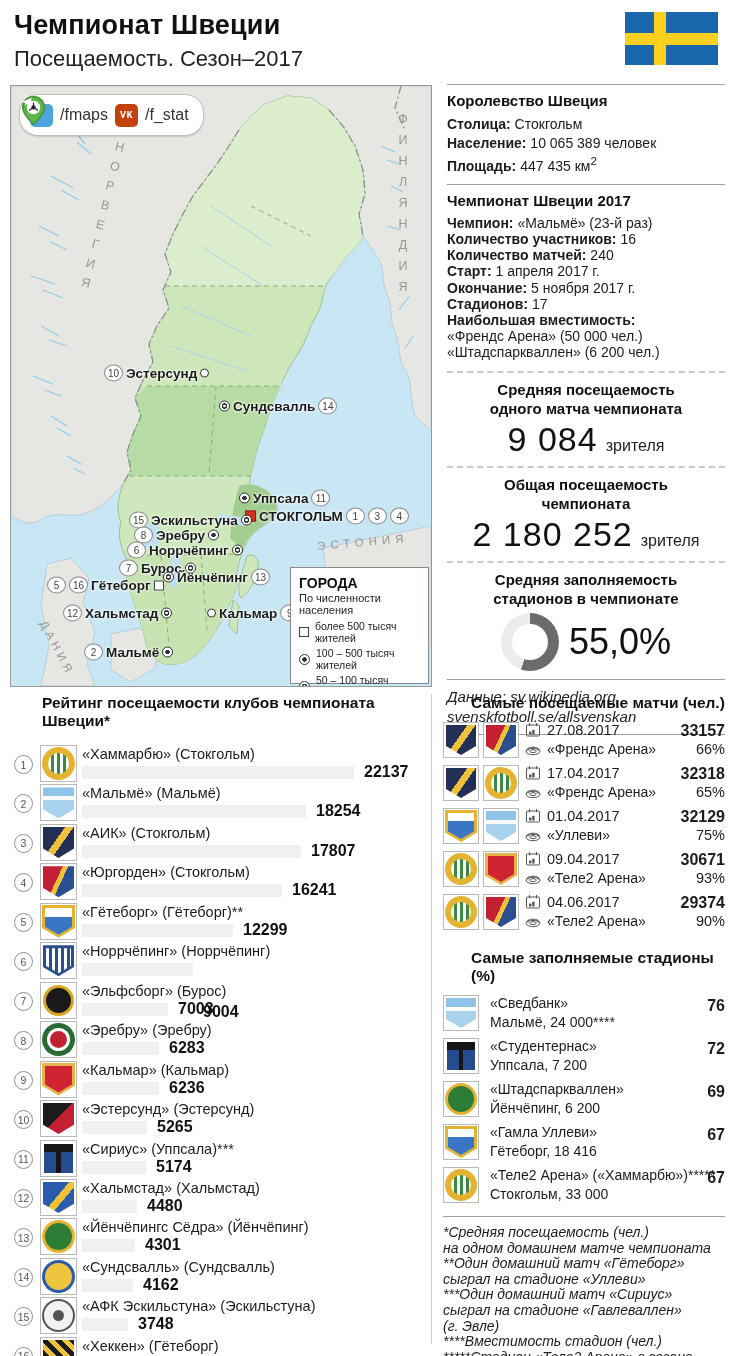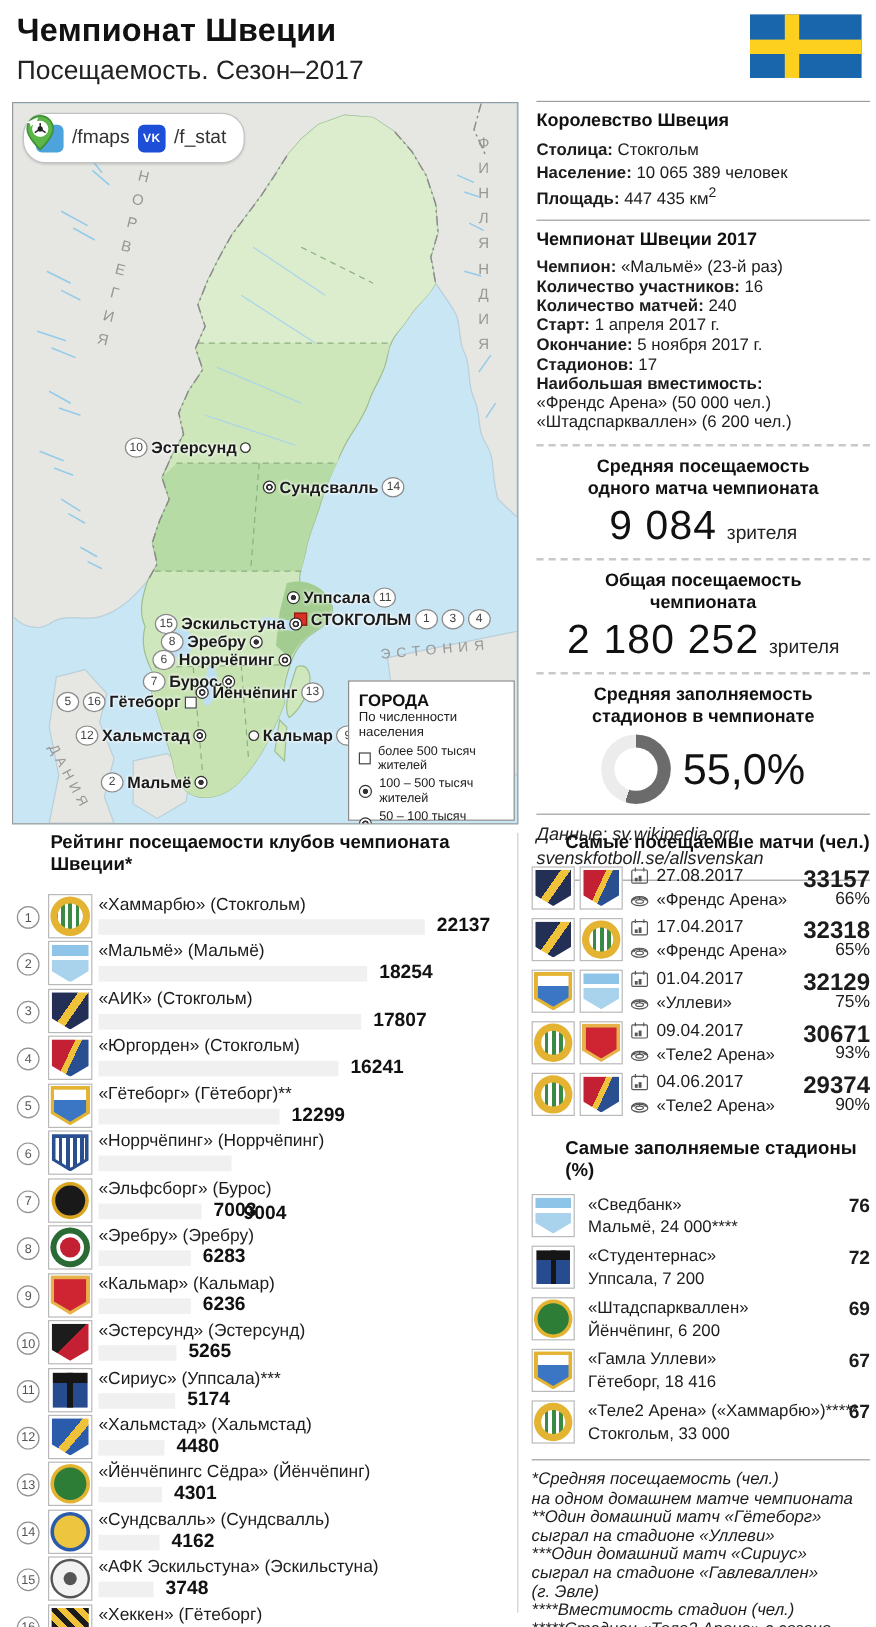--- a/index.html
+++ b/index.html
@@ -69,21 +69,21 @@
   .rrow .bar{position:absolute;left:68px;top:21px;height:13px;background:#f0f0f0;}
   .rrow .val{position:absolute;top:18px;font-size:16px;font-weight:bold;color:#111;white-space:nowrap;}
   
   .mrows{margin-top:8px;}
   .mrow{position:relative;height:43px;}
   .mrow .crest-box{position:absolute;top:2px;width:36px;height:36px;}
   .mrow .c1{left:0;} .mrow .c2{left:40px;}
   .mrow .line{position:absolute;left:82px;display:flex;align-items:center;gap:6px;white-space:nowrap;}
   .mrow .l1{top:2px;font-size:14.5px;}
   .mrow .l2{top:21px;font-size:14px;}
-  .mrow .att{position:absolute;right:0;top:2px;font-size:20px;font-weight:bold;}
+  .mrow .att{position:absolute;right:0;top:2px;font-size:16px;font-weight:bold;}
   .mrow .fill{position:absolute;right:0;top:21px;font-size:14.5px;}
   .ico{width:16px;height:16px;flex:0 0 auto;}
   
   .srows{margin-top:8px;}
   .srow{position:relative;height:43px;}
   .srow .crest-box{position:absolute;left:0;top:2px;width:36px;height:36px;}
   .srow .n1{position:absolute;left:47px;top:2px;font-size:14px;white-space:nowrap;}
   .srow .n2{position:absolute;left:47px;top:21px;font-size:14px;white-space:nowrap;}
   .srow .sv{position:absolute;right:0;top:4px;font-size:16px;font-weight:bold;}
   .foot{margin-top:8px;font-size:14px;font-style:italic;line-height:15.6px;color:#1c1c1c;}
@@ -178,21 +178,21 @@
         <circle cx="15" cy="13" r="2.4" fill="#222"></circle>
         <path d="M15,13 L15,7.5 M15,13 L10,16.5 M15,13 L20,16.5" stroke="#222" stroke-width="1.3" fill="none"></path>
       </svg>
     </span>
     <span class="sq-ico" style="background:#4da3dc;">
       <svg width="14" height="14" viewBox="0 0 24 24">
           <path d="M3,12 L20,4.5 L16.8,19.5 L12,15.2 L9.4,18.6 L8.6,13.4 Z" fill="#fff"></path>
         </svg>
     </span>
     <span class="handle">/fmaps</span>
-    <span class="sq-ico" style="background:#1d4ed8;">
+    <span class="sq-ico" style="background:#c2410c;font-family:Liberation Mono, monospace;">
         <span class="vk-txt">VK</span>
       </span>
     <span class="handle">/f_stat</span>
   </div>
 
   <div class="country-label cl-norway">НОРВЕГИЯ</div>
   <div class="country-label cl-finland">ФИНЛЯНДИЯ</div>
   <div class="country-label cl-estonia">ЭСТОНИЯ</div>
   <div class="country-label cl-denmark">ДАНИЯ</div>
 

